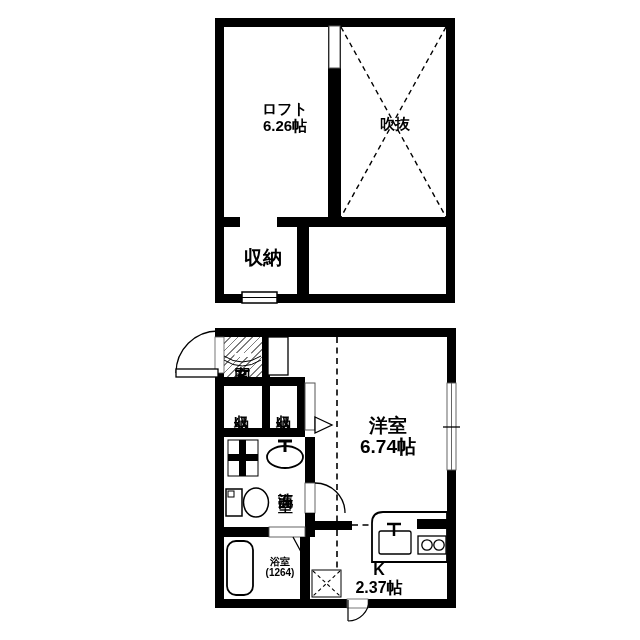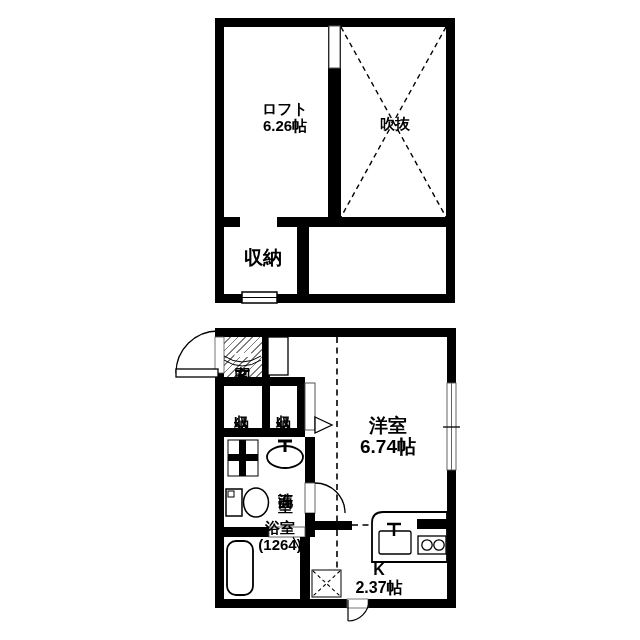--- a/index.html
+++ b/index.html
@@ -136,21 +136,21 @@
   <div class="vlbl" style="left:284px;top:405px;font-size:15px;">
     <span>収納</span>
   </div>
   <div class="lbl" style="left:388px;top:436px;font-size:19px;">
     <span>洋室</span>
     <span>6.74帖</span>
   </div>
   <div class="vlbl" style="left:286px;top:484px;font-size:15px;">
     <span>洗面室</span>
   </div>
-  <div class="lbl" style="left:280px;top:537px;font-size:15px;">
+  <div class="lbl" style="left:280px;top:567px;font-size:10px;">
     <span>浴室</span>
     <span>(1264)</span>
   </div>
   <div class="lbl" style="left:379px;top:579px;font-size:16px;">
     <span>K</span>
     <span>2.37帖</span>
   </div>
 
 </div>
 

